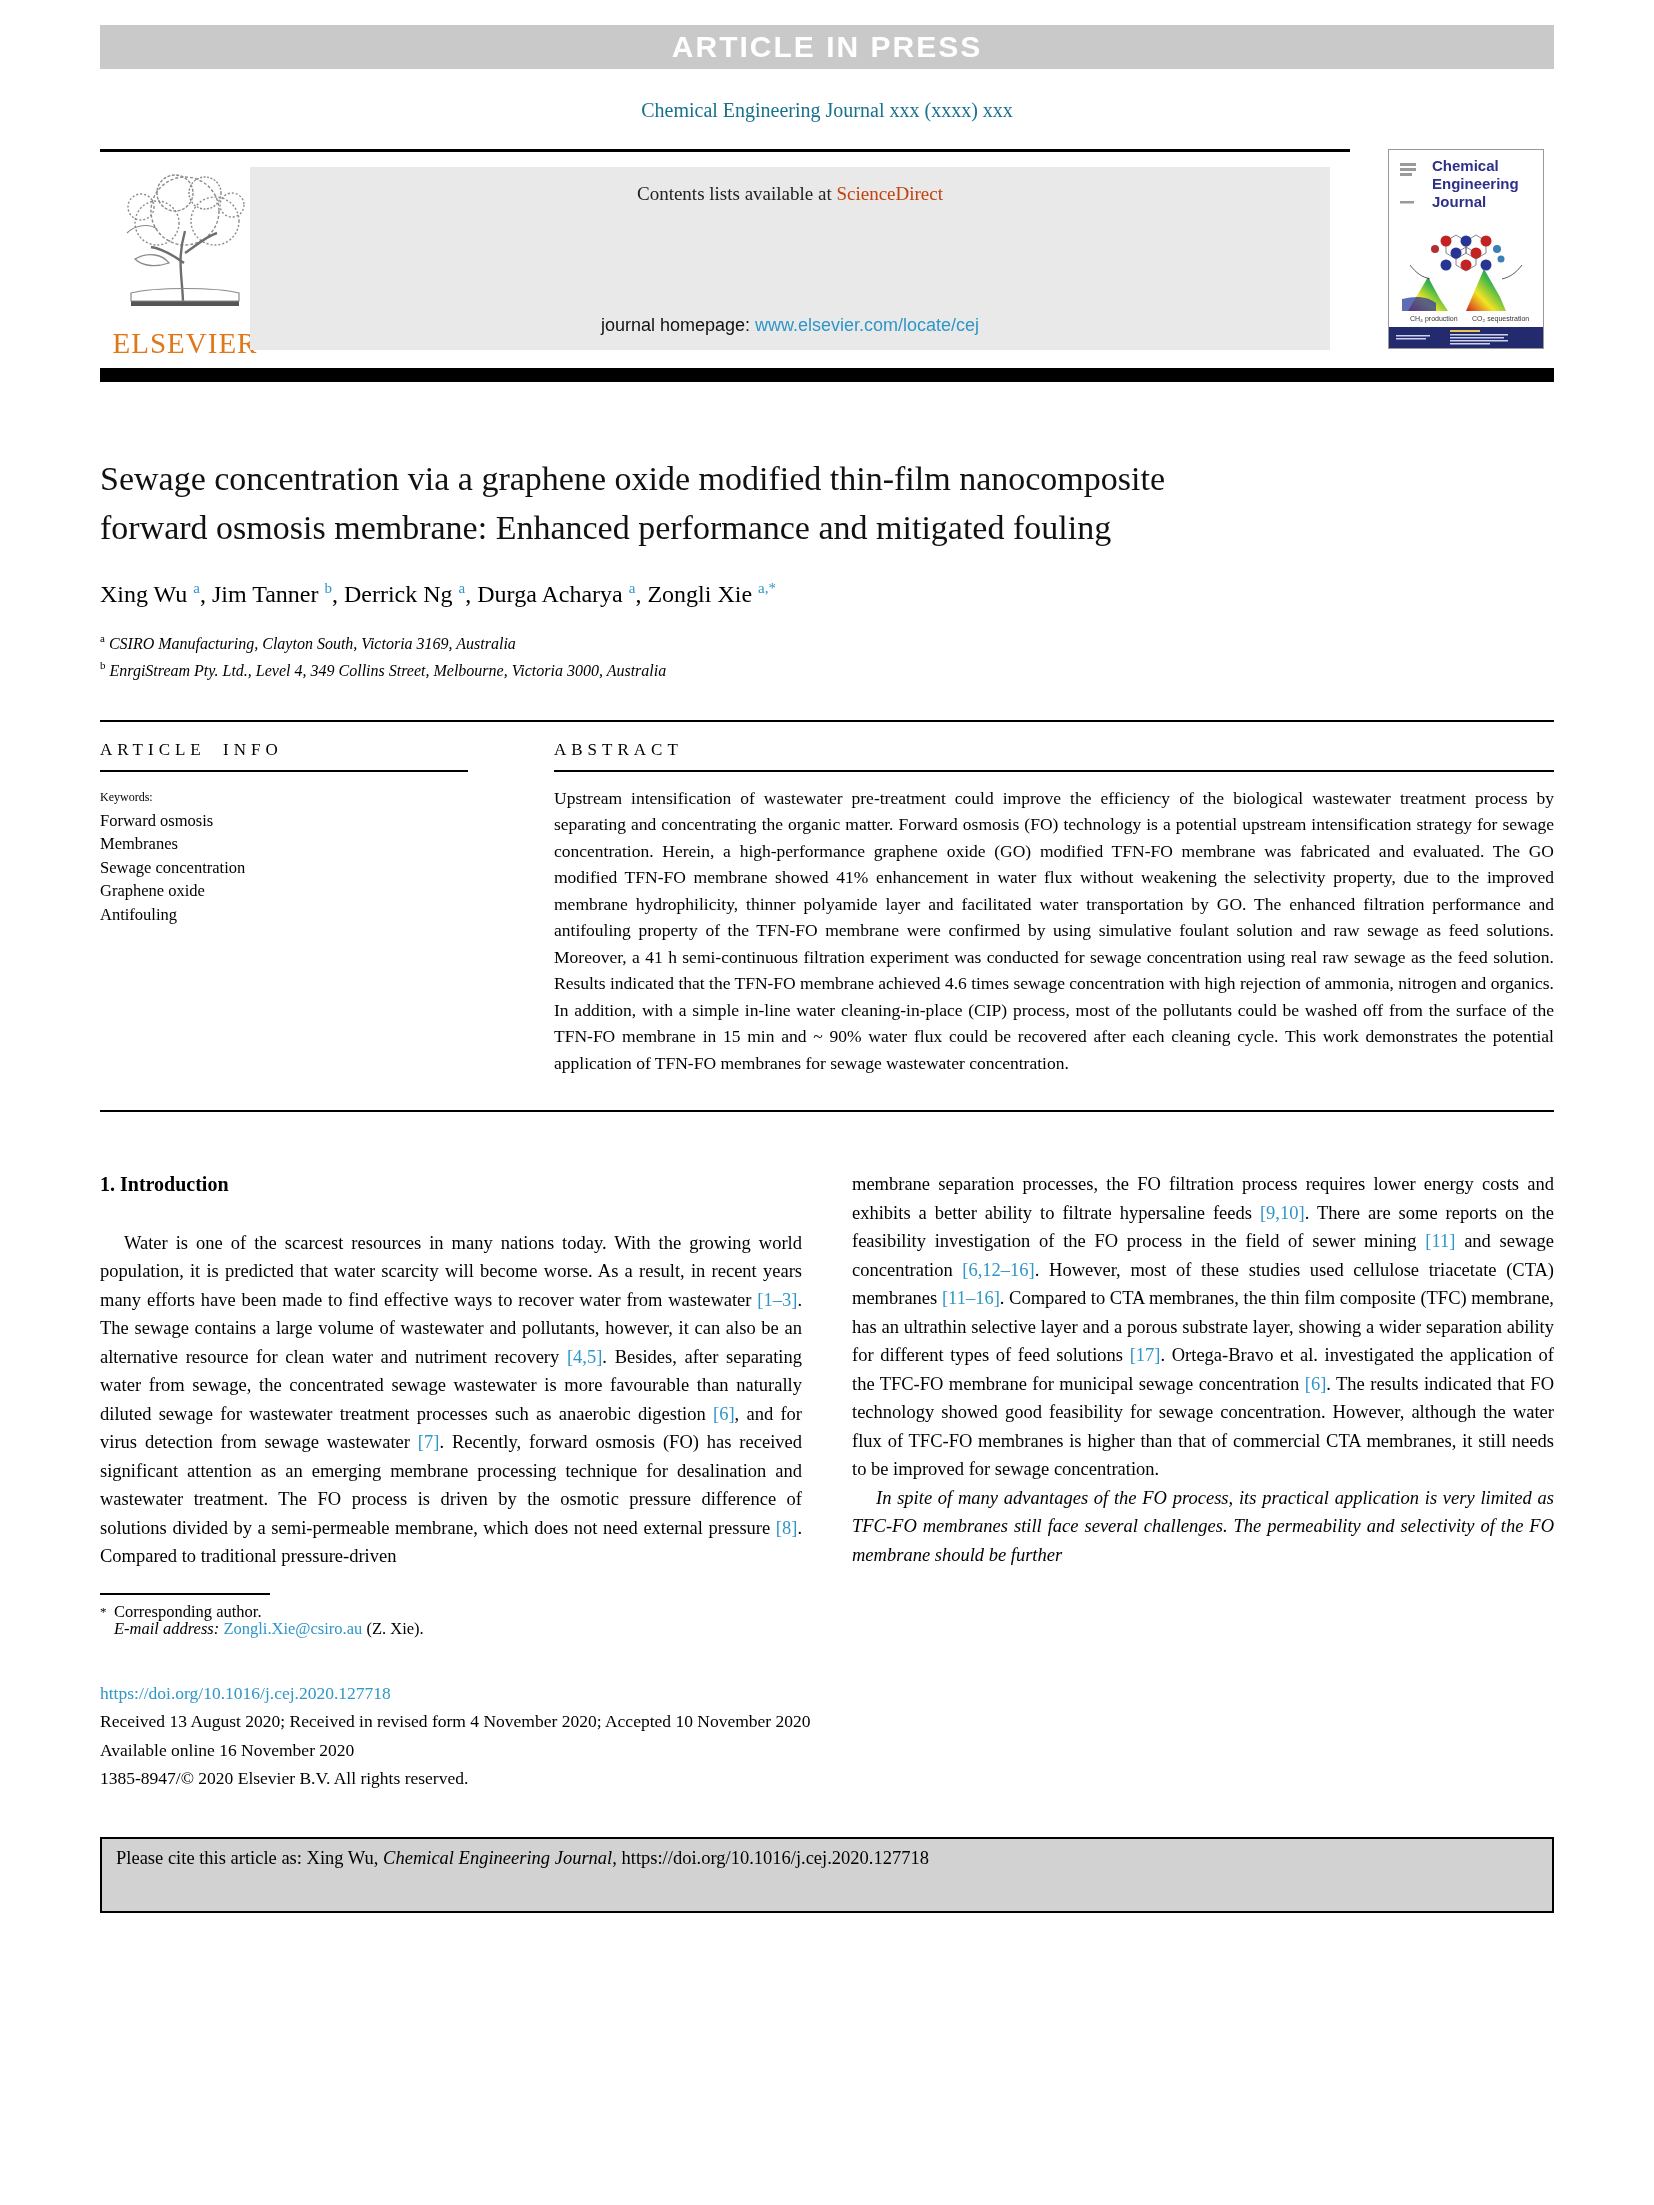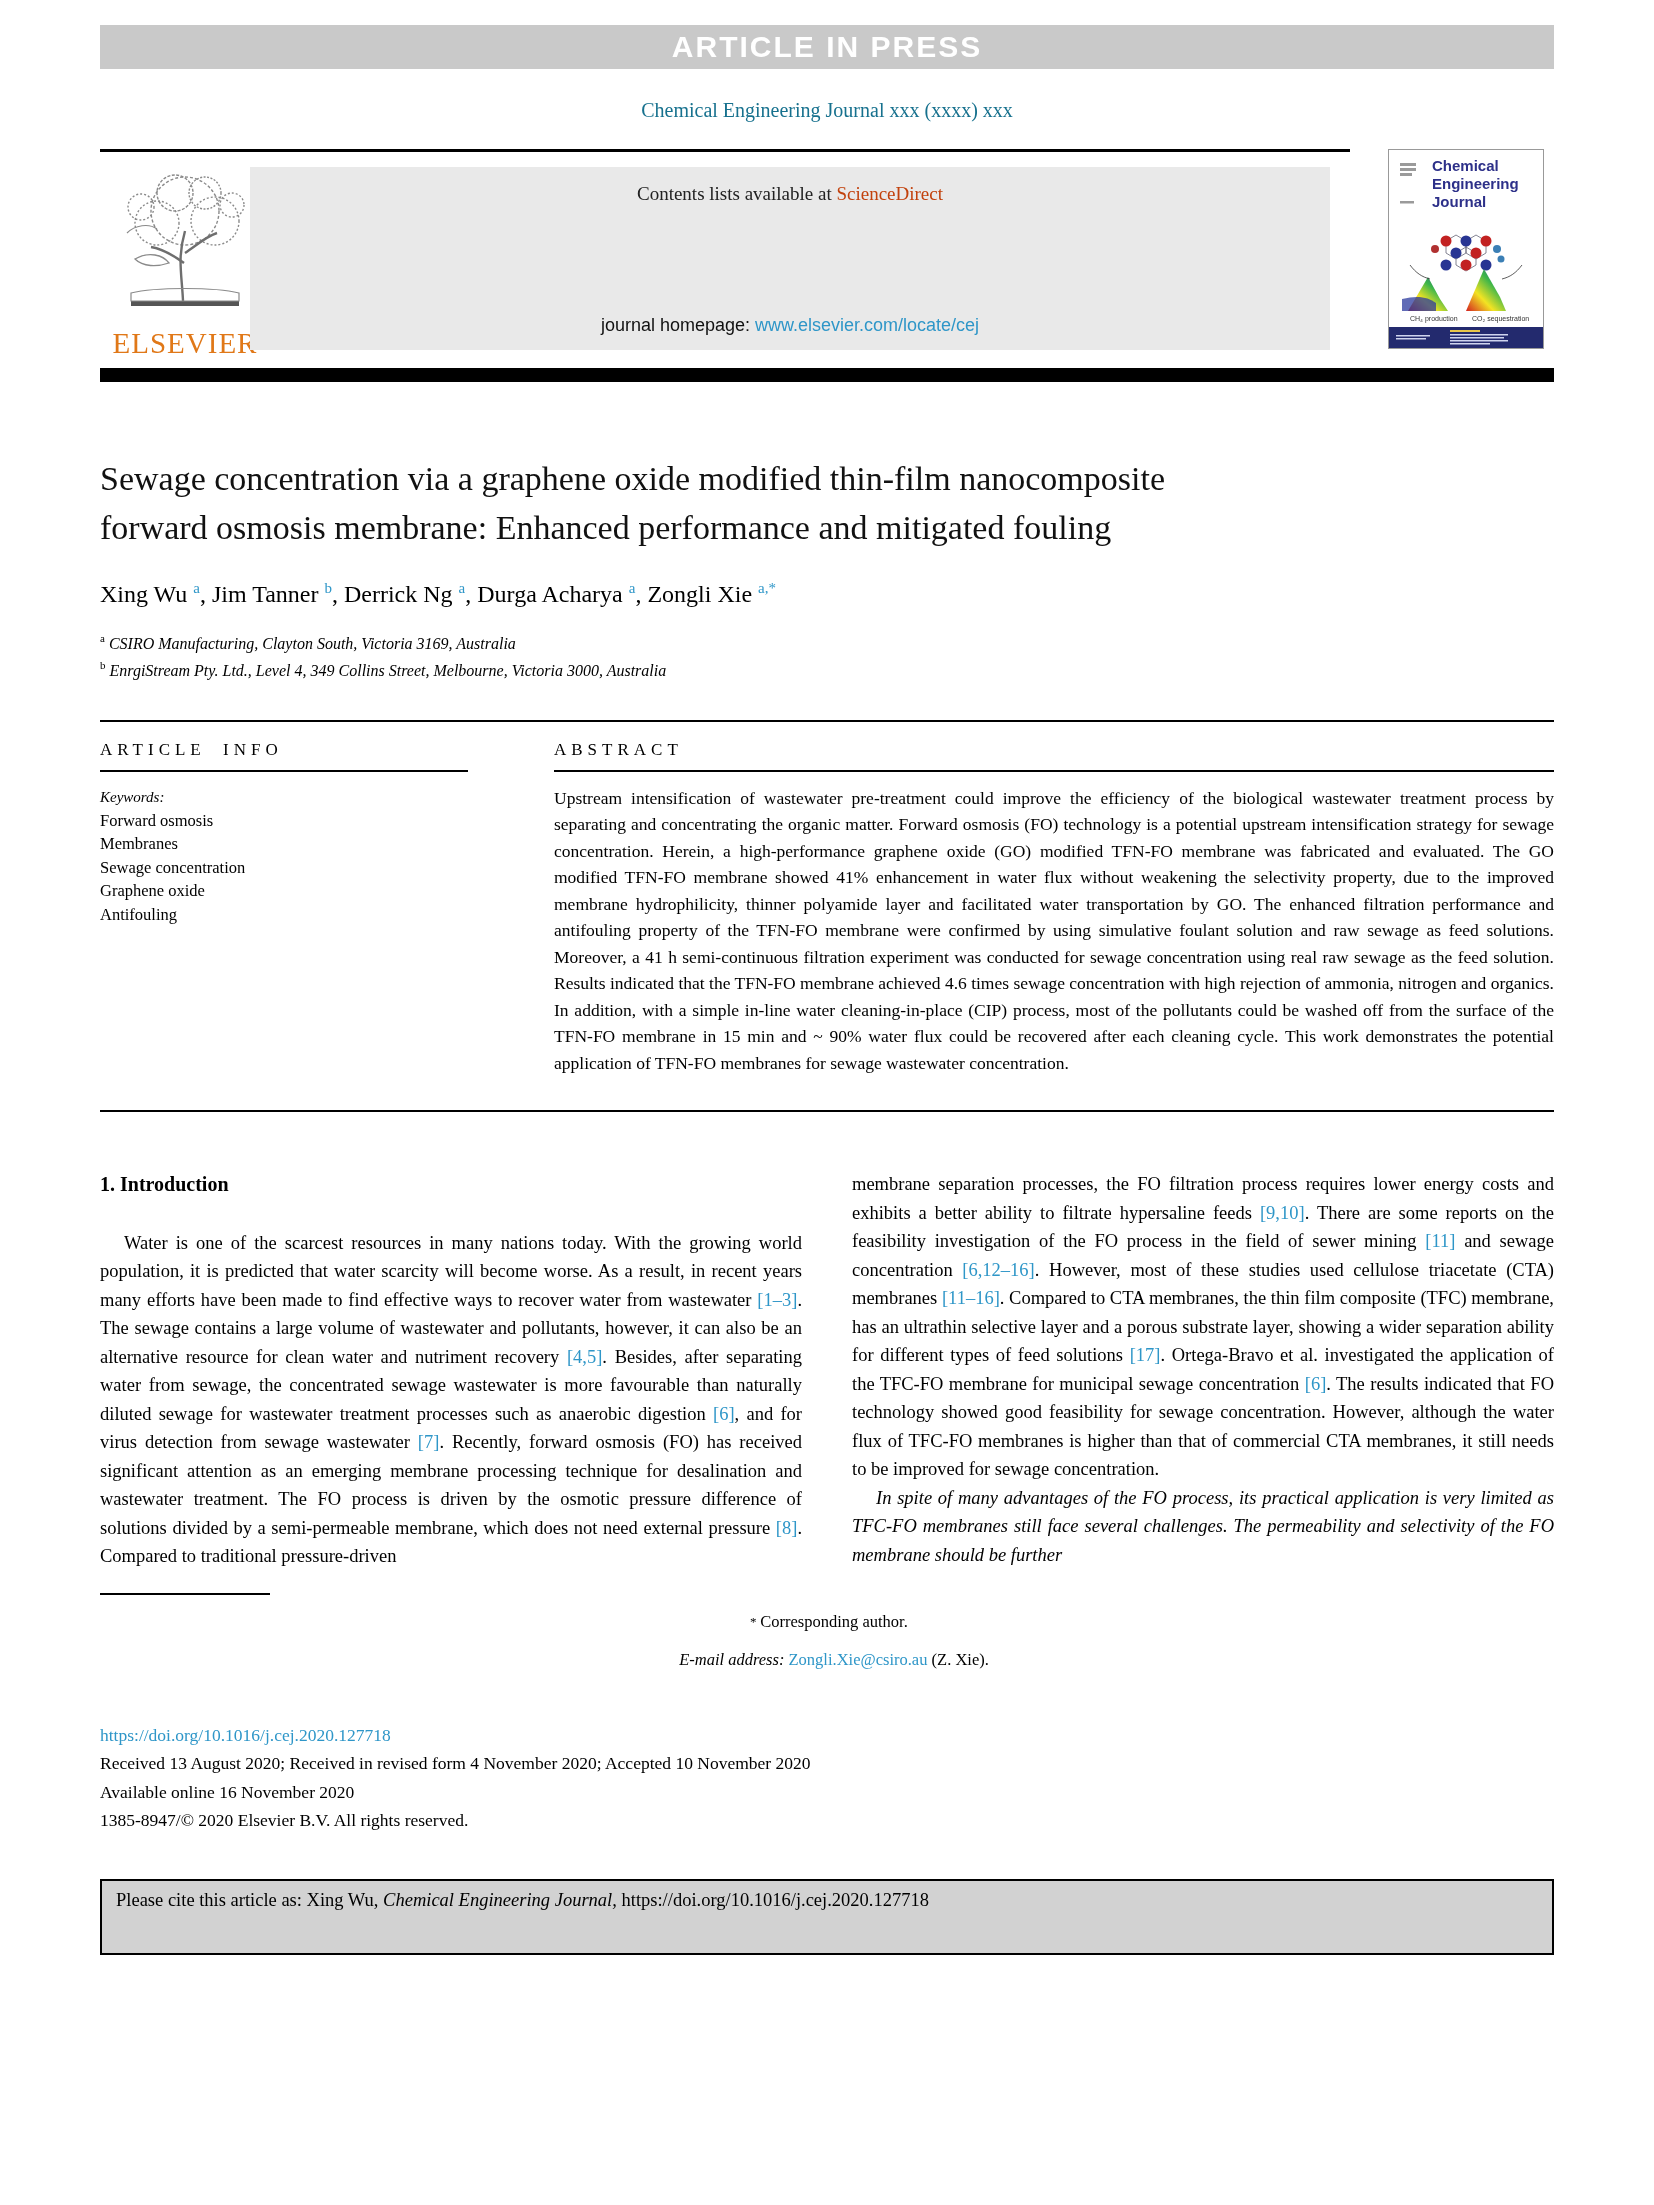--- a/index.html
+++ b/index.html
@@ -44,33 +44,33 @@
   .affiliations{margin-top:22px;font-size:16px;font-style:italic;line-height:27px;}
   .affiliations sup{font-size:11px;font-style:normal;margin-right:4px;}
   .rule-2{margin-top:36px;height:2px;background:#000;}
   
   .ia-section{display:flex;padding:18px 0 34px 0;border-bottom:2px solid #000;}
   .ia-left{width:368px;margin-right:86px;flex:none;}
   .ia-right{flex:1;}
   .ia-heading{font-size:17px;letter-spacing:5px;word-spacing:8px;}
   .ia-rule{height:2px;background:#000;margin:10px 0 13px 0;}
   .ia-rule.short{width:368px;}
-  .kw-label{font-size:15px;font-style:italic;line-height:24px;}
+  .kw-label{font-size:12px;line-height:24px;}
   .kw-item{font-size:16.5px;line-height:23.5px;}
   .abstract-text{font-size:17.5px;line-height:26.5px;text-align:justify;}
   
   .body-cols{display:flex;margin-top:58px;}
   .col{width:702px;font-size:18.5px;line-height:28.5px;text-align:justify;}
   .col-left{margin-right:50px;flex:none;}
   .sec-heading{font-size:20px;font-weight:bold;text-align:left;margin:0 0 30px 0;}
   .para{margin:0;}
   .para.indent{text-indent:24px;}
   .para + .para{margin-top:0;font-style:italic;}
   
-  .footnote{margin-top:22px;font-size:16.5px;line-height:38px;text-align:center;}
+  .footnote{margin-top:22px;font-size:16.5px;line-height:17px;}
   .footnote-rule{width:170px;height:2px;background:#000;margin-bottom:8px;}
   .fn-line{padding-left:14px;}
   .fn-star{display:inline-block;width:14px;margin-left:-14px;font-size:13px;vertical-align:top;}
   .it{font-style:italic;font-family:Liberation Serif, serif;}
   .footer-block{margin-top:42px;font-size:17.5px;line-height:28.5px;}
   .cite-bar{
     margin-top:44px;border:2px solid #000;background:#d2d2d2;height:76px;
     box-sizing:border-box;padding:9px 14px;font-size:18.5px;
   }
   sup{line-height:0;}

